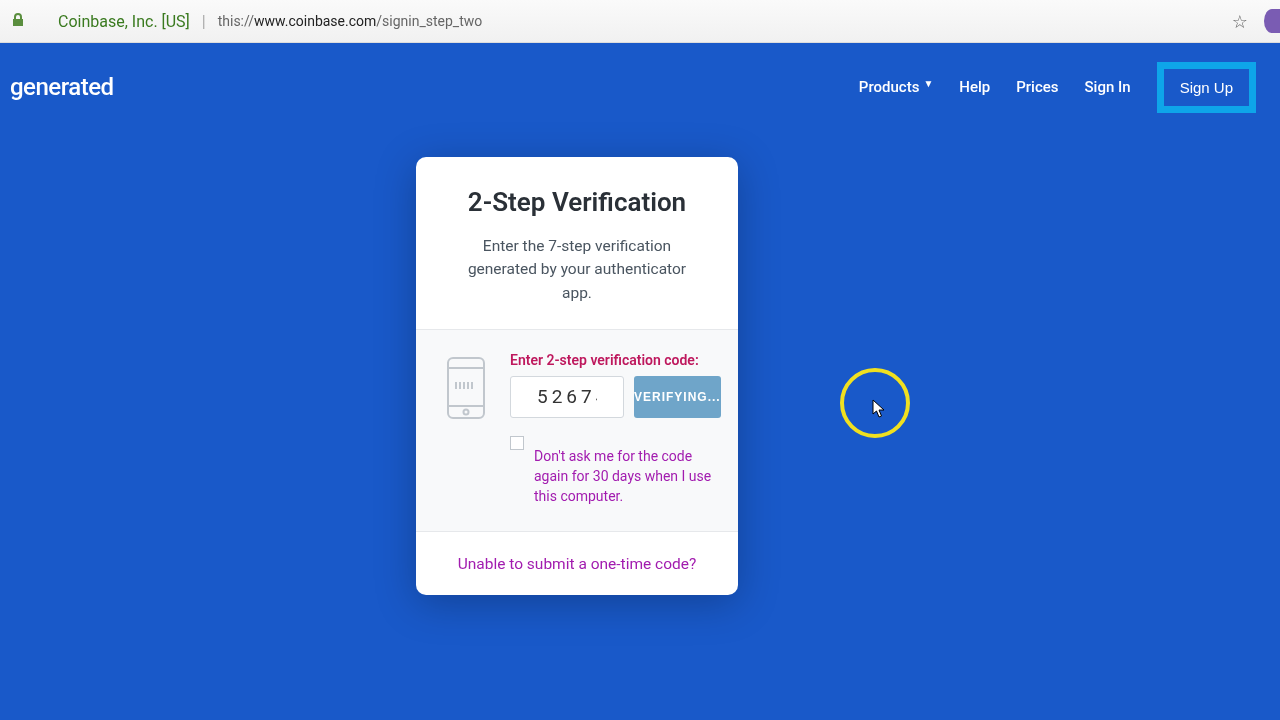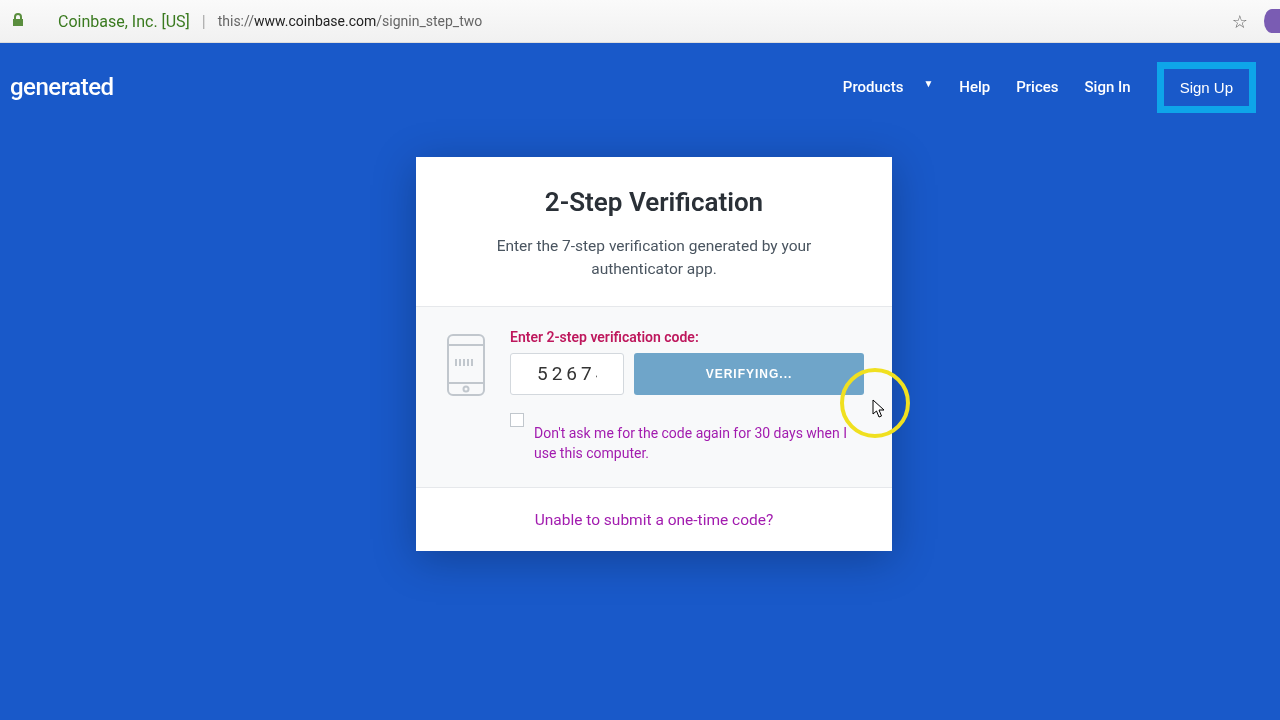--- a/index.html
+++ b/index.html
@@ -77,39 +77,39 @@
       display: flex;
       align-items: center;
       gap: 26px;
     }
     .nav-link {
       color: #fff;
       font-size: 15px;
       font-weight: 500;
       cursor: pointer;
       display: flex;
-      gap: 20px;
+      gap: 4px;
     }
     .caret-down {
       font-size: 10px;
     }
     .signup-btn {
       border: 7px solid #0ea5e9;
       padding: 10px 16px;
       color: #fff;
       font-size: 15px;
       font-weight: 500;
       cursor: pointer;
       background: transparent;
     }
     
     .card {
-      width: 476px;
+      width: 322px;
       background: #fff;
-      border-radius: 0;
+      border-radius: 10px;
       position: absolute;
       left: 416px;
       top: 114px;
       box-shadow: 0 8px 40px rgba(0,0,0,0.25);
     }
     .card-header {
       padding: 30px 40px 24px;
       text-align: center;
       border-bottom: 1px solid #e6e8eb;
     }

